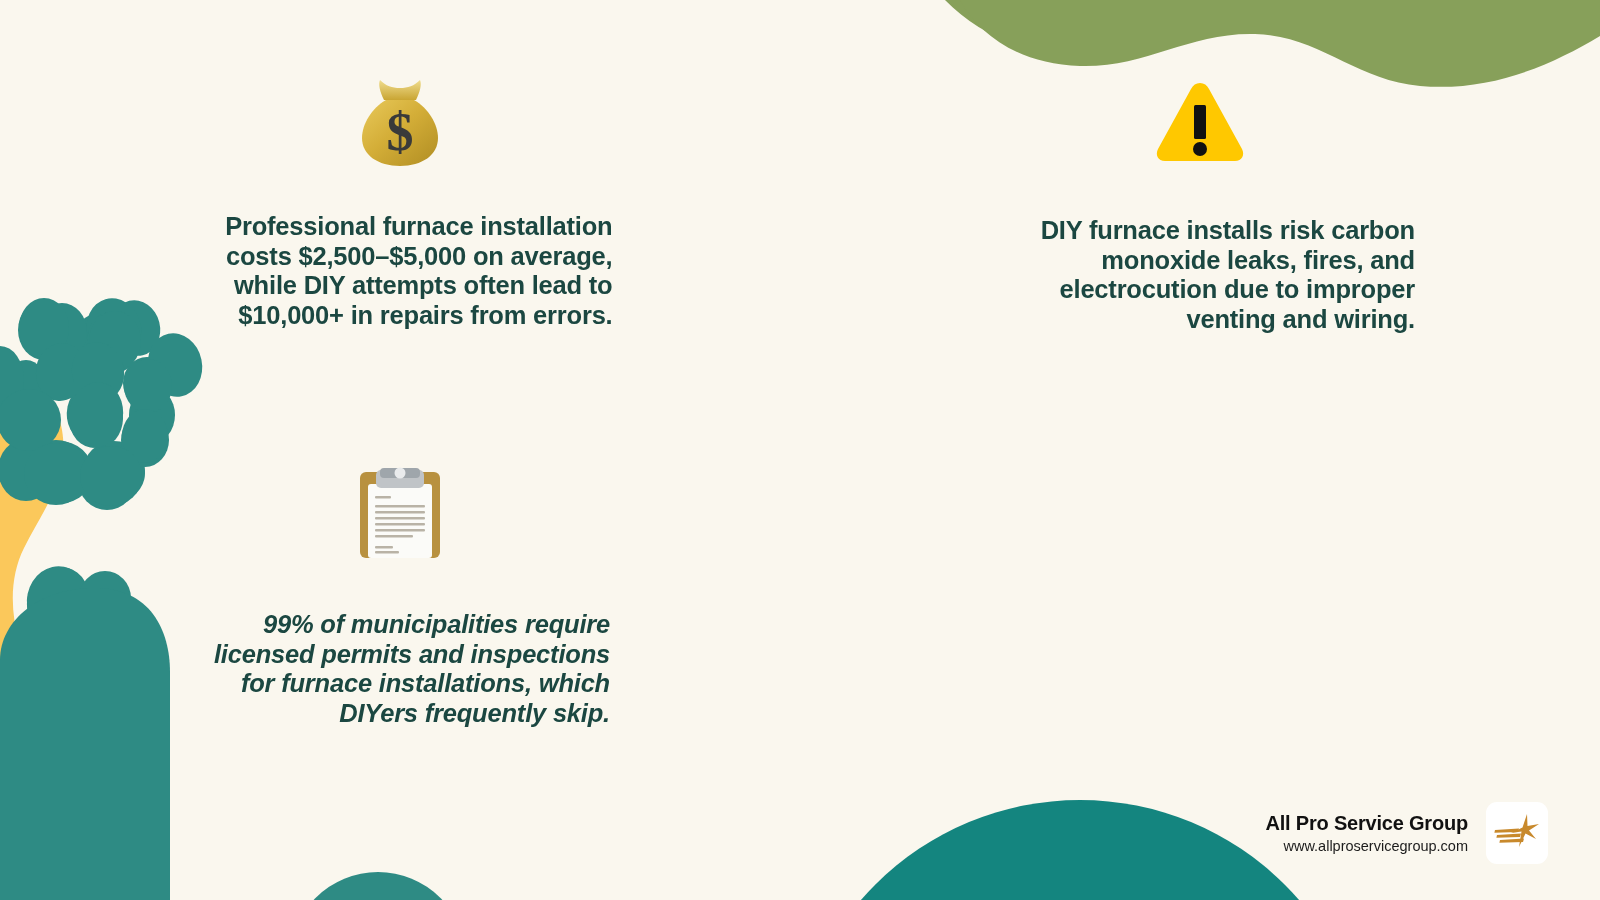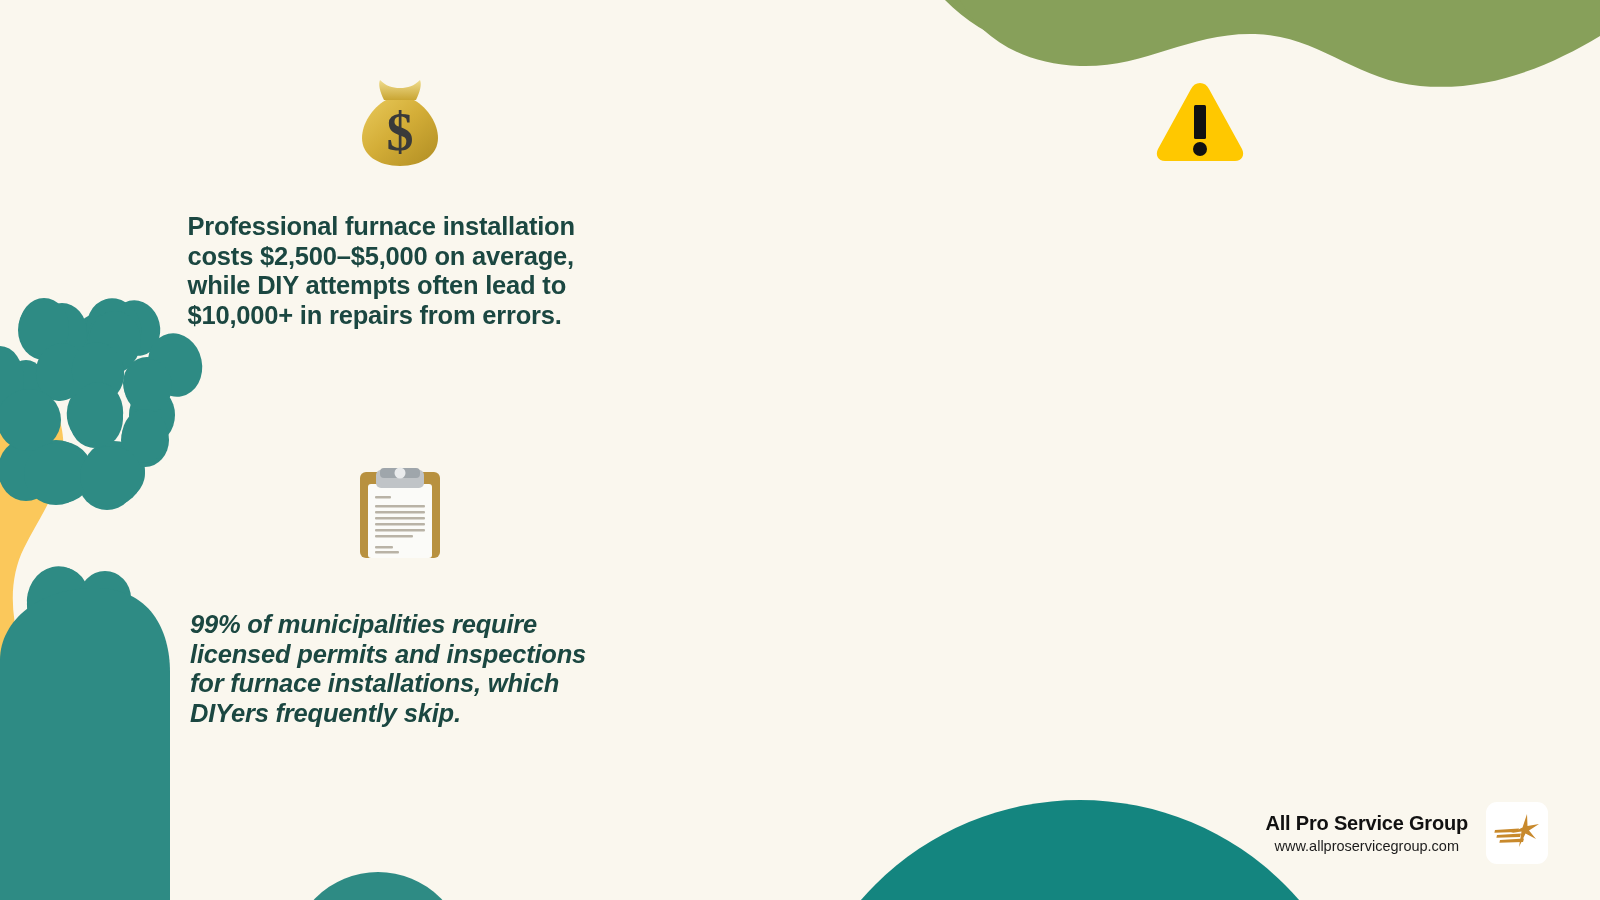--- a/index.html
+++ b/index.html
@@ -49,21 +49,21 @@
     height: 104px;
     display: flex;
     align-items: center;
     justify-content: center;
     user-select: none;
   }
   .emoji svg { display: block; }
 
   .stat-text {
     margin: 0;
-    text-align: left;
+    text-align: right;
     color: #1b4741;
     font-weight: bold;
     font-size: 25.5px;
     line-height: 1.16;
     letter-spacing: -0.2px;
     max-width: 430px;
   }
   .cell-tl .emoji { margin-top: 10px; }
   .cell-tl .stat-text { margin-top: 38px; max-width: 425px; }
   .cell-tr .emoji { margin-top: 10px; }
@@ -78,21 +78,21 @@
     position: absolute;
     right: 52px;
     bottom: 36px;
     display: flex;
     align-items: center;
     gap: 18px;
   }
   .brand-text {
     display: flex;
     flex-direction: column;
-    align-items: center;
+    align-items: flex-end;
     gap: 6px;
   }
   .brand-name {
     font-size: 20px;
     font-weight: bold;
     color: #111111;
     letter-spacing: -0.2px;
     line-height: 1;
   }
   .brand-url {
@@ -219,20 +219,21 @@
     </div>
 
     <div class="cell cell-tr">
       <div class="emoji">
         <svg width="92" height="86" viewBox="0 0 92 86" xmlns="http://www.w3.org/2000/svg">
           <path d="M46 4 C50 4 53 6 55 10 L88 70 C91 76 88 82 81 82 L11 82 C4 82 1 76 4 70 L37 10 C39 6 42 4 46 4 Z" fill="#ffc800"></path>
           <rect x="40" y="26" width="12" height="34" rx="1.5" fill="#111111"></rect>
           <circle cx="46" cy="70" r="7" fill="#111111"></circle>
         </svg>
       </div>
+      <p class="stat-text">DIY furnace installs risk carbon monoxide leaks, fires, and electrocution due to improper venting and wiring.</p>
     </div>
 
     <div class="cell cell-bl">
       <div class="emoji">
         <svg width="92" height="100" viewBox="0 0 92 100" xmlns="http://www.w3.org/2000/svg">
           <rect x="6" y="12" width="80" height="86" rx="6" fill="#b8913f"></rect>
           <rect x="14" y="24" width="64" height="74" rx="3" fill="#fbfbf8"></rect>
           <rect x="22" y="10" width="48" height="18" rx="5" fill="#c0c4c7"></rect>
           <rect x="26" y="8" width="40" height="10" rx="4" fill="#9fa6ab"></rect>
           <circle cx="46" cy="13" r="5.5" fill="#e9ebec"></circle>

